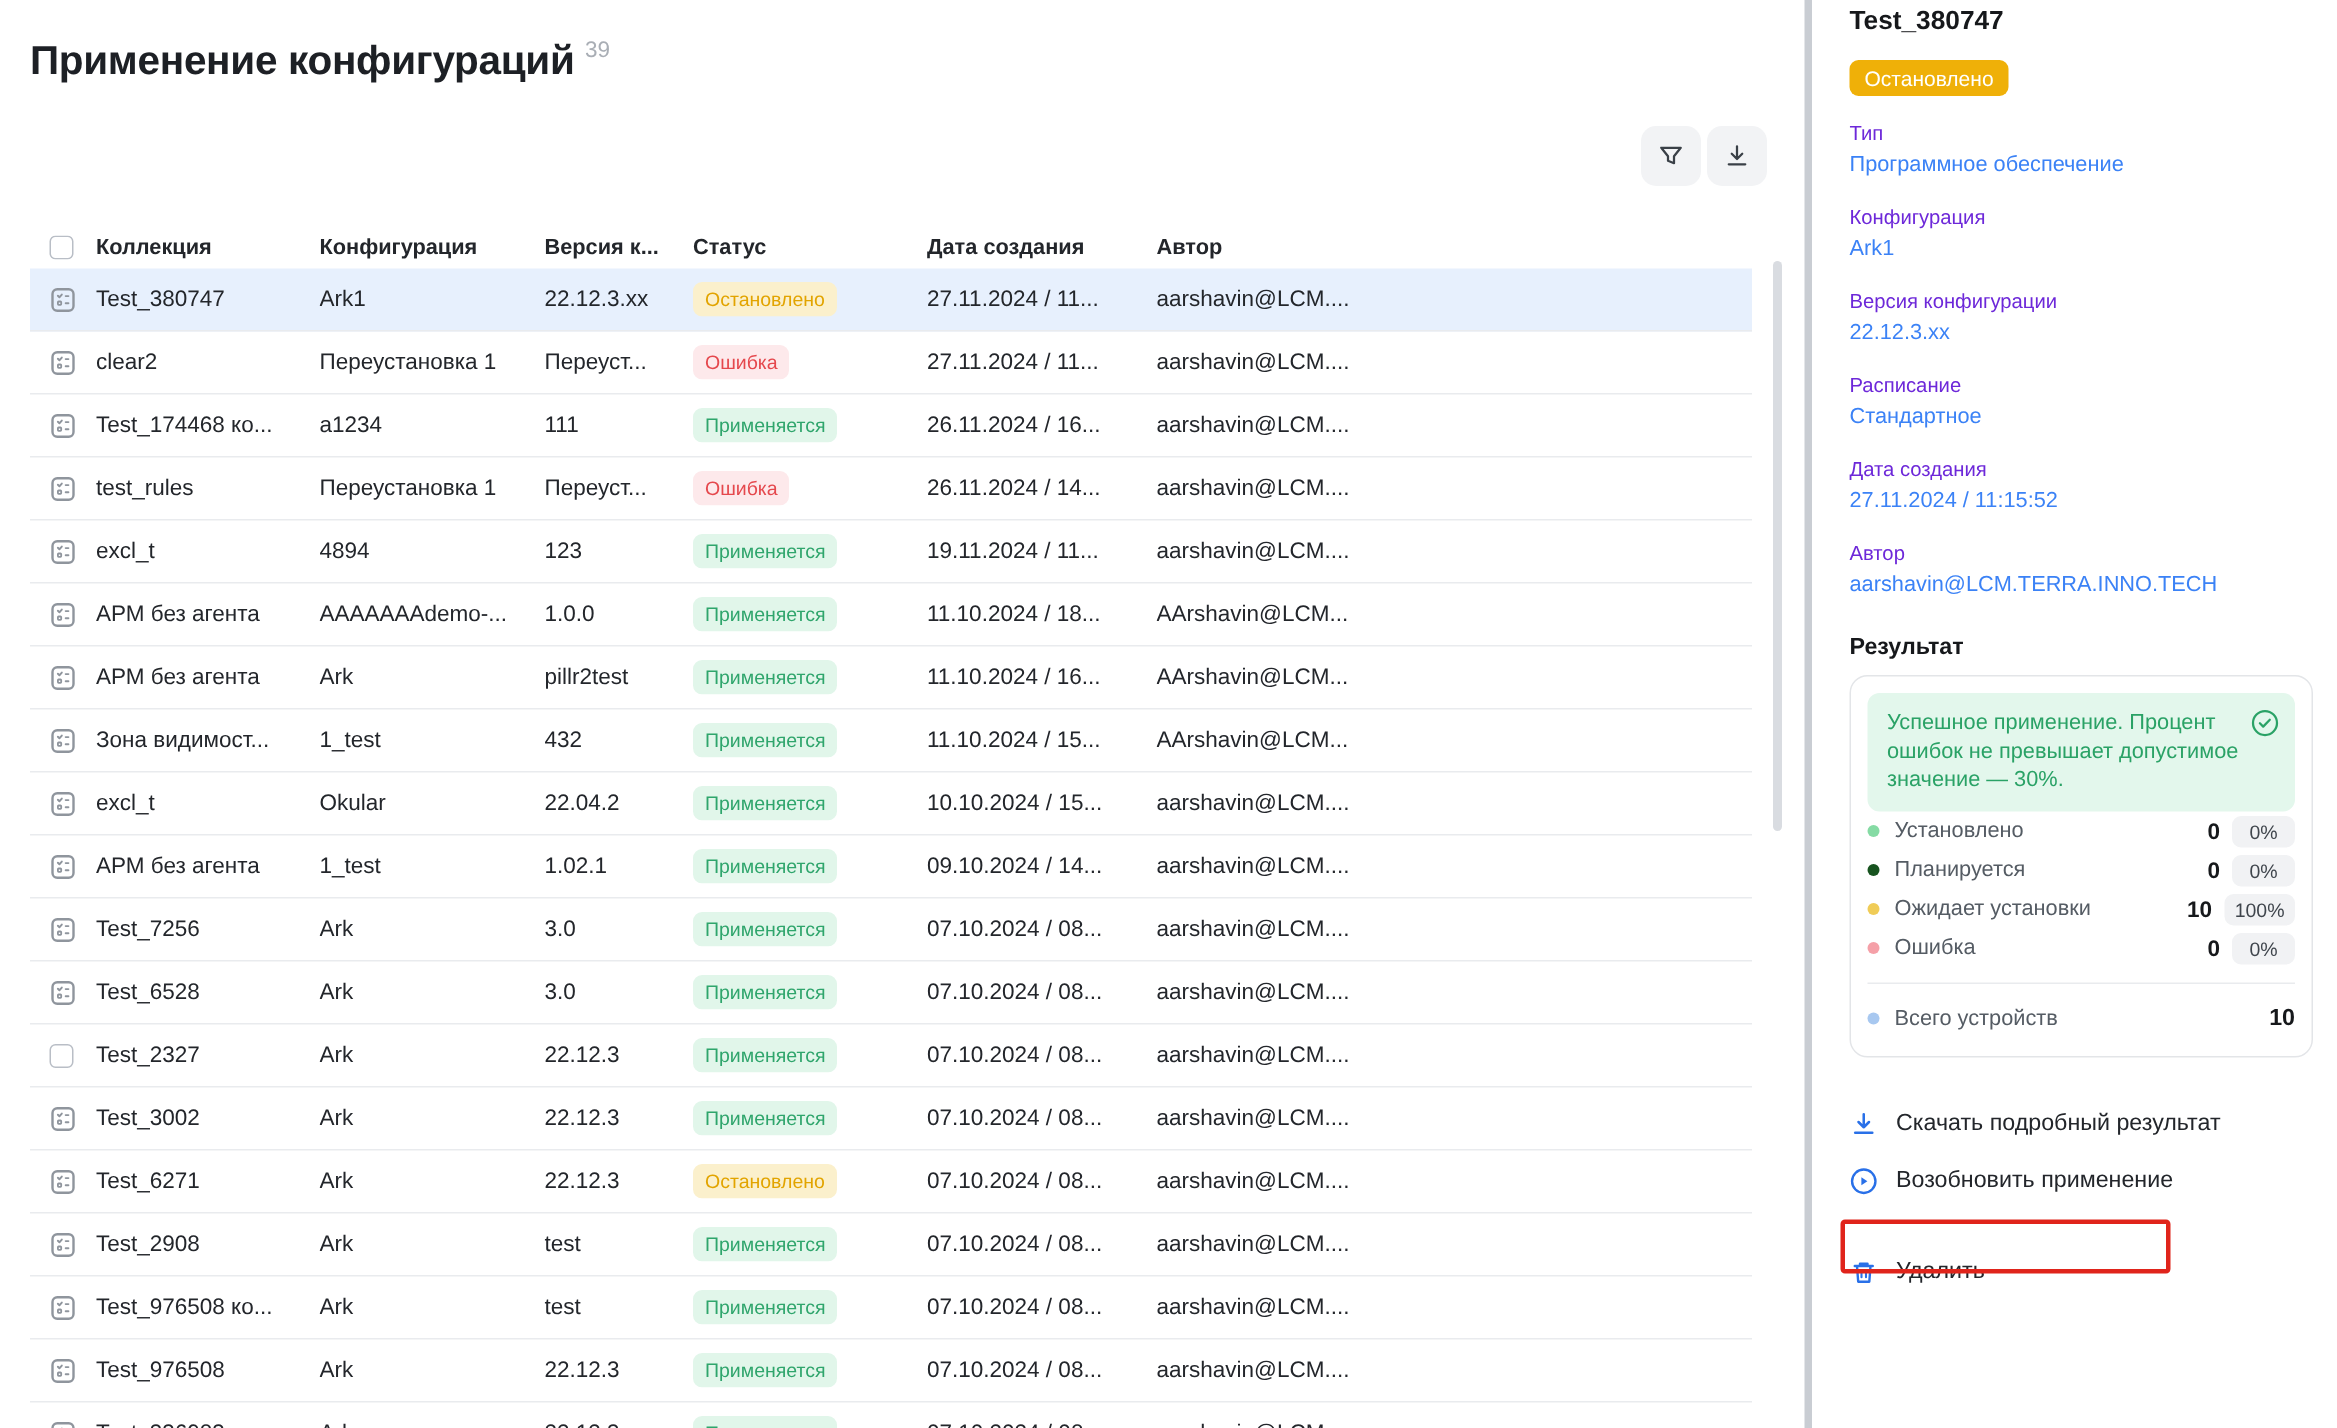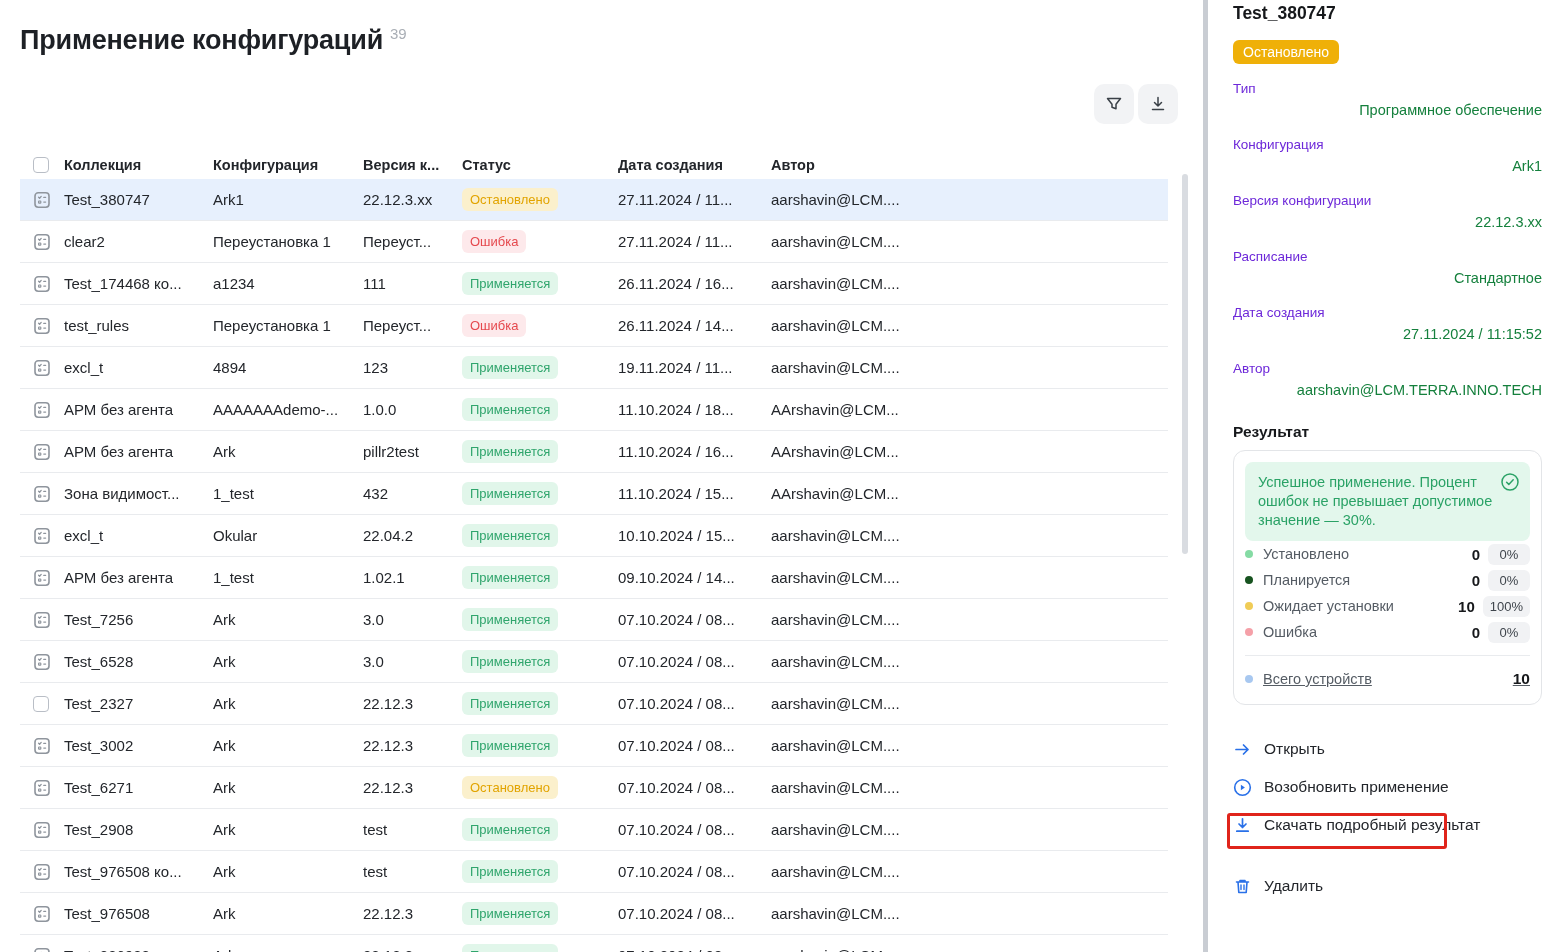--- a/index.html
+++ b/index.html
@@ -54,34 +54,34 @@
   .panel-divider{position:absolute;left:1203px;top:0;width:5px;height:952px;background:#c9cdd3;}
   
   .panel{position:absolute;left:1208px;top:0;width:350px;height:952px;background:#fff;
     box-sizing:border-box;padding:2px 16px 0 25px;}
   .panel-title{font-size:17.5px;font-weight:700;color:#16181b;line-height:22px;}
   .panel-badge{display:inline-block;margin-top:16px;background:#efb008;color:#ffffff;
     font-size:14px;line-height:16px;padding:4px 10px;border-radius:6px;}
   .fields{margin-top:17px;}
   .field{margin-bottom:17px;}
   .field-label{font-size:13.5px;color:#6d28d9;line-height:16px;margin-bottom:4px;}
-  .field-value{font-size:14.5px;color:#15803d;line-height:19px;text-align:right;}
+  .field-value{font-size:14.5px;color:#3b82f6;line-height:19px;}
   .result-heading{margin-top:23px;font-size:15.5px;font-weight:700;color:#16181b;}
   .result-card{margin-top:9px;border:1px solid #e3e5e8;border-radius:12px;padding:11px;box-sizing:border-box;}
   .result-alert{position:relative;background:#e3f7ec;border-radius:8px;padding:11px 36px 11px 13px;
     color:#2aa266;font-size:14.5px;line-height:19px;font-weight:500;}
   .alert-check{position:absolute;top:10px;right:10px;}
   .stats{margin-top:0;}
   .stat-row{display:flex;align-items:center;height:26px;font-size:14.5px;color:#555c64;}
   .dot{width:8px;height:8px;border-radius:50%;margin-right:10px;flex:none;}
   .stat-value{margin-left:auto;font-weight:700;font-size:15px;color:#16181b;}
   .stat-pill{margin-left:8px;background:#f1f2f4;border-radius:6px;padding:3px 7px;
     font-size:13px;color:#3f454c;min-width:28px;text-align:center;}
   .card-divider{height:1px;background:#e9ebee;margin:10px 0 9px 0;}
-  .stat-row.total{height:28px;color:#555c64;text-decoration:underline;}
+  .stat-row.total{height:28px;color:#555c64;}
   .stat-row.total .stat-value{font-size:15.5px;}
   .actions{margin-top:34px;}
   .action{display:flex;align-items:center;gap:12px;height:20px;margin-bottom:18px;cursor:pointer;}
   .action-label{font-size:15.5px;color:#23262b;}
   .action.delete{margin-top:41px;}
   .annotation-rect{position:absolute;left:1227px;top:813px;width:220px;height:36px;
     border:3px solid #e0241b;border-radius:3px;box-sizing:border-box;pointer-events:none;}
 </style>
 </head>
 <body>
@@ -660,43 +660,35 @@
       <span class="dot" id="total-dot" style="background: rgb(168, 200, 240);"></span>
       <span>Всего устройств</span>
       <span class="stat-value">10</span>
     </div>
   </div>
 
   <div class="actions">
     <div class="action">
       <span style="display:flex;">
         <svg width="19" height="19" viewBox="0 0 19 19" fill="none">
-            <path d="M3 9.5h12M10.5 5l4.5 4.5-4.5 4.5" stroke="#2970e8" stroke-width="1.7" stroke-linecap="round" stroke-linejoin="round"></path>
+            <path d="M9.5 2.8v8.7M9.5 11.5L6 8M9.5 11.5L13 8" stroke="#2970e8" stroke-width="1.7" stroke-linecap="round" stroke-linejoin="round"></path>
+            <path d="M3.8 15.2h11.4" stroke="#2970e8" stroke-width="1.7" stroke-linecap="round"></path>
           </svg>
       </span>
-      <span class="action-label">Открыть</span>
+      <span class="action-label">Скачать подробный результат</span>
     </div>
     <div class="action">
       <span style="display:flex;">
         <svg width="19" height="19" viewBox="0 0 19 19" fill="none">
             <circle cx="9.5" cy="9.5" r="7.8" stroke="#2970e8" stroke-width="1.6"></circle>
             <path d="M7.9 6.8l4 2.7-4 2.7V6.8z" fill="#2970e8"></path>
           </svg>
       </span>
       <span class="action-label">Возобновить применение</span>
     </div>
-    <div class="action">
-      <span style="display:flex;">
-        <svg width="19" height="19" viewBox="0 0 19 19" fill="none">
-            <path d="M9.5 2.8v8.7M9.5 11.5L6 8M9.5 11.5L13 8" stroke="#2970e8" stroke-width="1.7" stroke-linecap="round" stroke-linejoin="round"></path>
-            <path d="M3.8 15.2h11.4" stroke="#2970e8" stroke-width="1.7" stroke-linecap="round"></path>
-          </svg>
-      </span>
-      <span class="action-label">Скачать подробный результат</span>
-    </div>
     <div class="action delete">
       <span style="display:flex;">
         <svg width="19" height="19" viewBox="0 0 19 19" fill="none">
             <path d="M3.5 5h12M7 5V3.5h5V5M5 5l.8 10.5h7.4L14 5" stroke="#2970e8" stroke-width="1.6" stroke-linecap="round" stroke-linejoin="round"></path>
             <path d="M8 8v4.5M11 8v4.5" stroke="#2970e8" stroke-width="1.4" stroke-linecap="round"></path>
           </svg>
       </span>
       <span class="action-label">Удалить</span>
     </div>
   </div>

